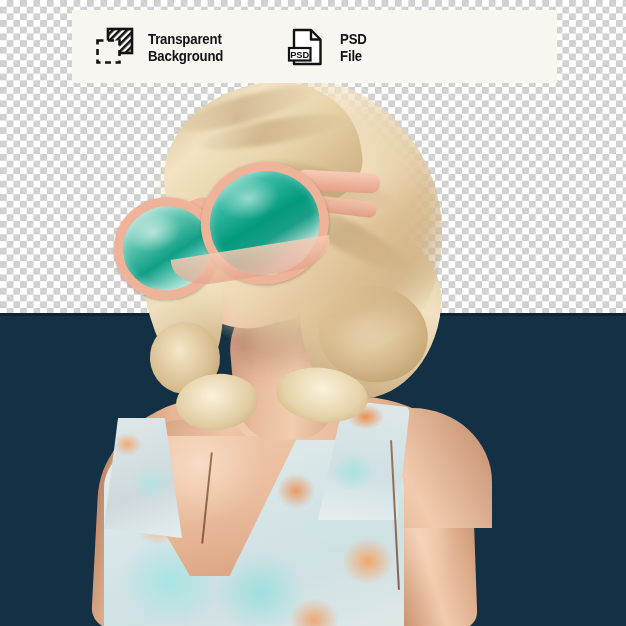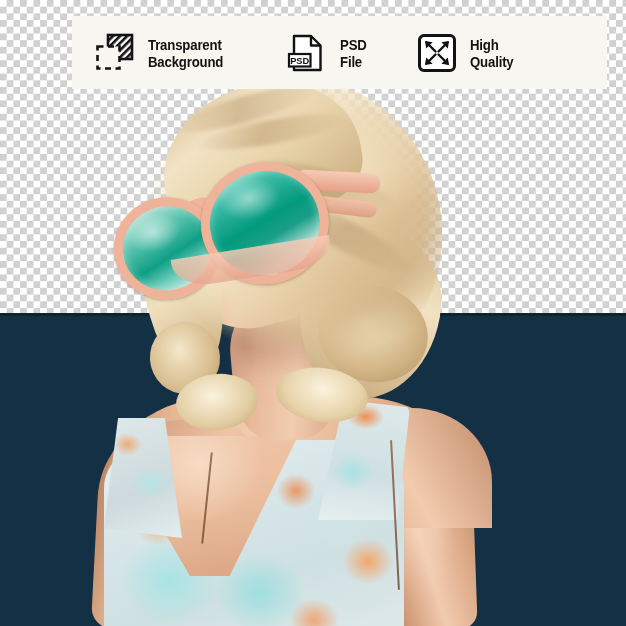--- a/index.html
+++ b/index.html
@@ -384,22 +384,22 @@
   .frame-bottom{
     position:absolute; left:60px; top:88px; width:160px; height:30px;
     background: linear-gradient(180deg, rgba(246,204,182,.85), rgba(229,160,135,.7));
     border-radius: 0 0 40px 40px / 0 0 26px 26px;
     transform: rotate(2deg);
   }
 
   
   .banner{
     position:absolute;
-    left:72px; top:16px;
-    width:535px; height:73px;
+    left:72px; top:10px;
+    width:485px; height:73px;
     background:#f7f6f0;
     display:flex;
     align-items:center;
     z-index: 20;
   }
   .feature{
     display:flex;
     align-items:center;
     gap:12px;
   }
@@ -508,37 +508,16 @@
       <svg class="ficon" viewBox="0 0 42 42">
         <path d="M8 4 h17 l9.5 9.5 V38 H8 Z" fill="#ffffff" stroke="#121212" stroke-width="2.4" stroke-linejoin="round"></path>
         <path d="M25 4 v9.5 h9.5" fill="none" stroke="#121212" stroke-width="2.4" stroke-linejoin="round"></path>
         <rect x="3" y="22" width="21.5" height="12.5" fill="#ffffff" stroke="#121212" stroke-width="2.2"></rect>
         <text x="13.7" y="31.6" text-anchor="middle" font-family="Liberation Sans, sans-serif" font-size="9.3" font-weight="700" fill="#121212">PSD</text>
       </svg>
       <div class="feature-label">PSD
 File</div>
     </div>
 
-    <div class="feature f3">
-      <svg class="ficon" viewBox="0 0 42 42">
-        <rect x="3.5" y="3.5" width="35" height="35" rx="4.5" ry="4.5" fill="#ffffff" stroke="#121212" stroke-width="3"></rect>
-        <g stroke="#121212" stroke-width="2.4" stroke-linecap="round" fill="none">
-
-          <line x1="19.5" y1="19.5" x2="10.5" y2="10.5"></line>
-          <polygon points="9,9 16.6,10.2 10.2,16.6" fill="#121212" stroke="none"></polygon>
-
-          <line x1="22.5" y1="19.5" x2="31.5" y2="10.5"></line>
-          <polygon points="33,9 31.8,16.6 25.4,10.2" fill="#121212" stroke="none"></polygon>
-
-          <line x1="19.5" y1="22.5" x2="10.5" y2="31.5"></line>
-          <polygon points="9,33 10.2,25.4 16.6,31.8" fill="#121212" stroke="none"></polygon>
-
-          <line x1="22.5" y1="22.5" x2="31.5" y2="31.5"></line>
-          <polygon points="33,33 25.4,31.8 31.8,25.4" fill="#121212" stroke="none"></polygon>
-        </g>
-      </svg>
-      <div class="feature-label">High
-Quality</div>
-    </div>
 
   </div>
 
 </div>
 
 </body></html>

